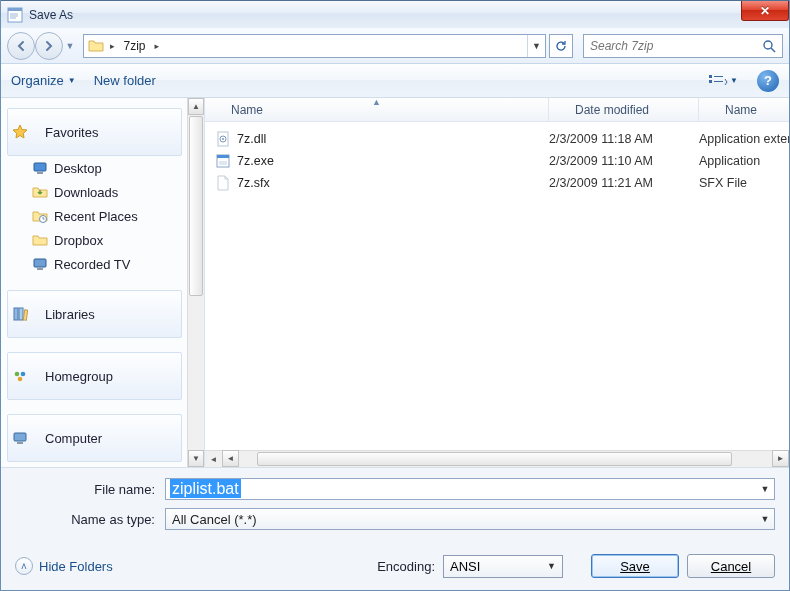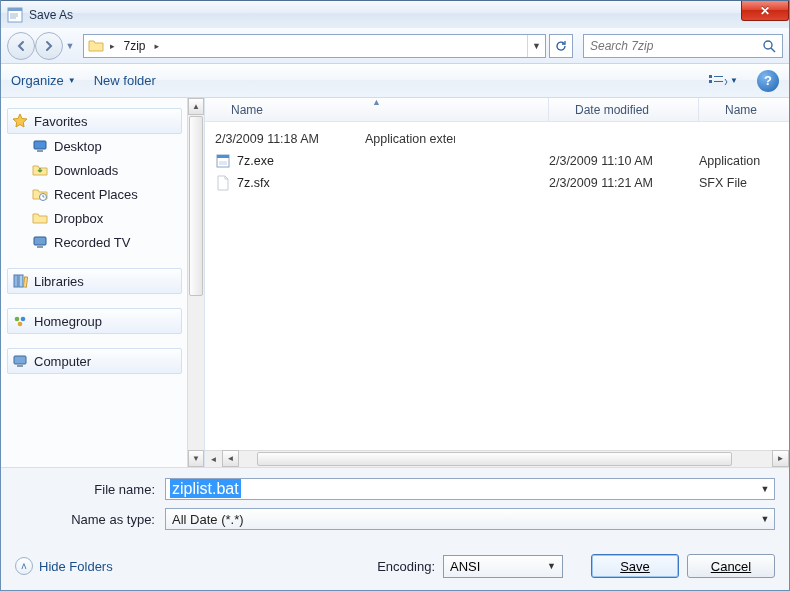--- a/index.html
+++ b/index.html
@@ -54,21 +54,21 @@
 
   
   .body-split { flex:1; display:flex; min-height:0; }
   .navpane { width: 204px; border-right:1px solid #d9e2ee; background:#fafcfe; position:relative; }
   .navpane-inner { padding: 6px 0 6px 6px; }
   .nav-scroll { position:absolute; right:0; top:0; width:17px; height:100%; background:#f0f0f0; border-left:1px solid #dcdcdc; }
   .nav-scroll-up, .nav-scroll-down { height:17px; background:linear-gradient(#fefefe,#e4e4e4); border:1px solid #c3c3c3; display:flex;align-items:center;justify-content:center;font-size:8px;color:#555; position:absolute; left:0; right:0; }
   .nav-scroll-up{top:0;} .nav-scroll-down{bottom:0;}
   .nav-thumb { position:absolute; left:1px; right:1px; top:18px; height:180px; background:linear-gradient(to right,#fdfdfd,#e6e6e6); border:1px solid #c3c3c3; border-radius:2px; }
   .nav-group { margin: 4px 0 14px 0; }
-  .nav-head { display:flex; align-items:center; gap:6px; padding: 4px 4px; font-size:13px; color:#223; background:linear-gradient(to bottom,#fdfeff,#eaf1fb); border:1px solid #d3e0f0; border-radius:2px; margin-right:22px; }
+  .nav-head { display:flex; align-items:center; gap:17px; padding: 15px 4px; font-size:13px; color:#223; background:linear-gradient(to bottom,#fdfeff,#eaf1fb); border:1px solid #d3e0f0; border-radius:2px; margin-right:22px; }
   .nav-item { display:flex; align-items:center; gap:6px; padding: 3px 4px 3px 24px; font-size:13px; color:#223; margin-right:18px; border:1px solid transparent; }
   .ico { width:16px; height:16px; flex-shrink:0; display:inline-flex; }
 
   
   .listarea { flex:1; display:flex; flex-direction:column; background:#fff; }
   .list-header { height:24px; display:flex; align-items:stretch; border-bottom:1px solid #e0e6ef;
     background:linear-gradient(to bottom,#fefefe,#f0f4f9); }
   .lh-col { display:flex; align-items:center; padding: 0 26px; font-size:12px; color:#405574; border-right:1px solid #e0e6ef; position:relative; }
   .lh-name { flex:1; }
   .lh-date { width:150px;align-items:center; }
@@ -310,20 +310,30 @@
         </div>
         <div class="lh-col lh-date">
           <span>Date modified</span>
         </div>
         <div class="lh-col lh-type" style="border-right:none">
           <span>Name</span>
         </div>
       </div>
       <div class="list-rows" id="file-rows">
           <div class="row">
+            <div class="rname">
+              <span class="ico">
+                <svg viewBox="0 0 16 16">
+                  <rect x="3" y="1" width="10" height="14" fill="#fff" stroke="#b8c4d4"></rect>
+                  <circle cx="8" cy="8" r="3" fill="none" stroke="#7a96b8"></circle>
+                  <circle cx="8" cy="8" r="1" fill="#7a96b8"></circle>
+                </svg>
+              </span>
+              <span>7z.dll</span>
+            </div>
             <div class="rdate">2/3/2009 11:18 AM</div>
             <div class="rtype">Application extension</div>
           </div>
           <div class="row">
             <div class="rname">
               <span class="ico">
                 <svg viewBox="0 0 16 16">
                   <rect x="2" y="2" width="12" height="12" fill="#fff" stroke="#8aa4c2"></rect>
                   <rect x="2" y="2" width="12" height="3" fill="#4d8fd8"></rect>
                   <rect x="4" y="8" width="8" height="4" fill="#dfe8f2"></rect>
@@ -364,21 +374,21 @@
       <div class="form-label">File name:</div>
       <div class="combo">
         <span style="padding-left:4px"><span class="filename-highlight">ziplist.bat</span></span>
         <span style="flex:1"></span>
         <span class="drop">▼</span>
       </div>
     </div>
     <div class="form-row">
       <div class="form-label">Name as type:</div>
       <div class="combo dropdown">
-        <span class="sel-text">All Date  (*.*)</span>
+        <span class="sel-text">All Cancel  (*.*)</span>
         <span class="drop">▼</span>
       </div>
     </div>
 
     <div class="bottom-actions">
       <div class="hide-folders">
         <span class="hide-circle">˄</span>
         <span>Hide Folders</span>
       </div>
       <div class="ba-spacer"></div>

